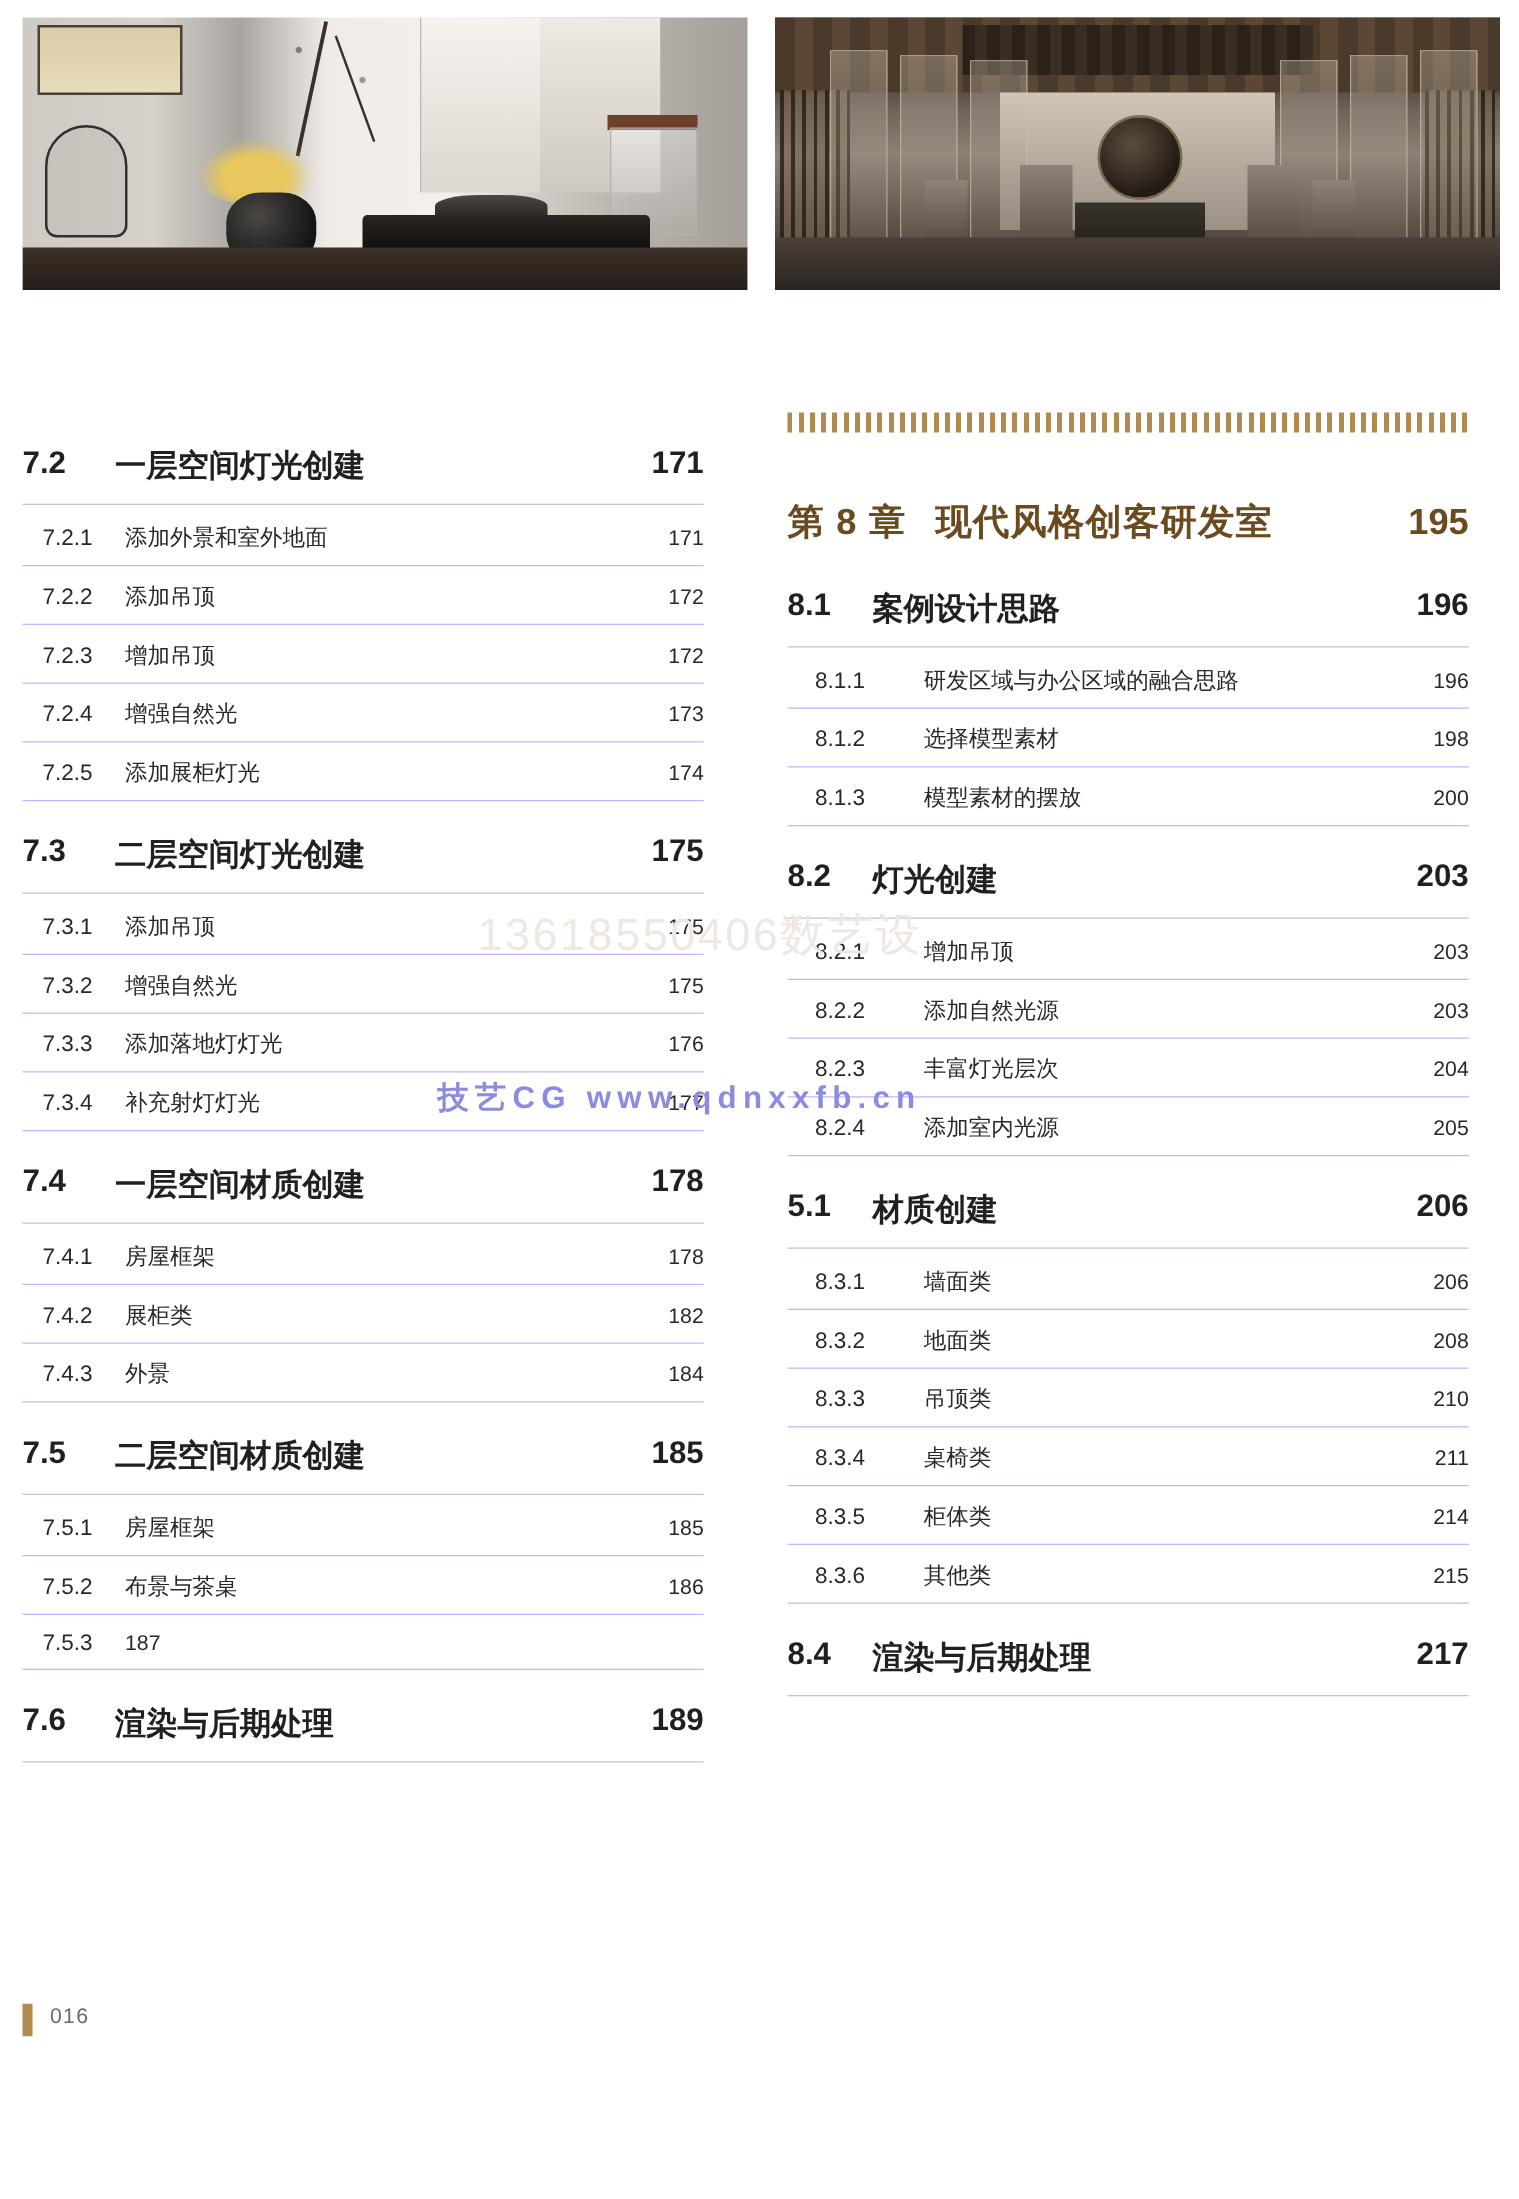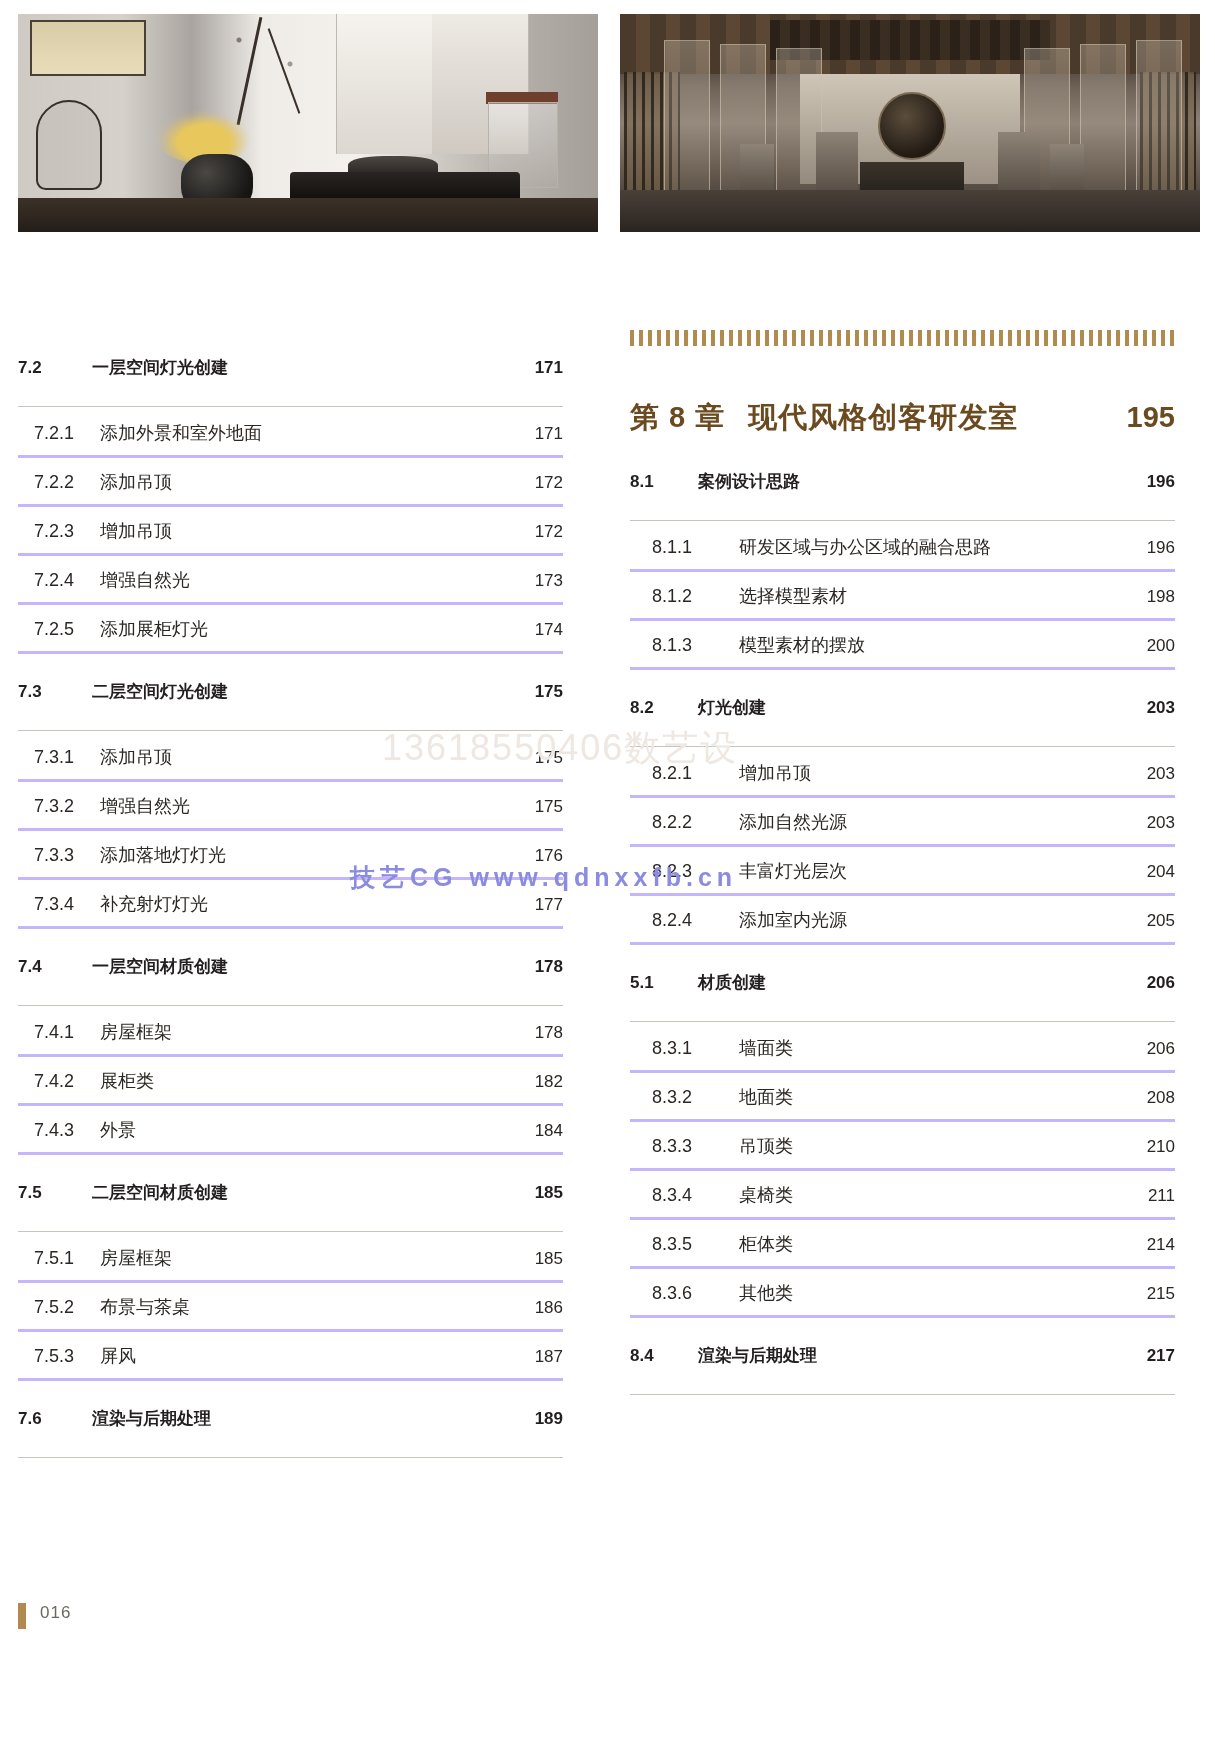--- a/index.html
+++ b/index.html
@@ -192,40 +192,40 @@
     padding-bottom: 6px;
     margin-bottom: 26px;
   }
   .chapter .ch-title { flex: 1; letter-spacing: 1px; }
   .chapter .ch-title .ch-num { margin-right: 14px; text-align: right; }
   .chapter .ch-page { font-size: 29px; }
 
   
   .sec {
     display: flex;
-    align-items: center;
-    font-size: 17px;
+    align-items: flex-start;
+    font-size: 25px;
     font-weight: bold;
     color: #231f20;
     border-bottom: 1px solid #c8c3bb;
-    padding-bottom: 27px;
+    padding-bottom: 14px;
     margin-top: 26px;
     margin-bottom: 2px;
   }
   .sec .s-num { width: 74px; flex: none; }
   .sec .s-title { flex: 1; }
   .sec .s-page { flex: none; }
 
   
   .sub {
     display: flex;
     align-items: baseline;
     font-size: 18px;
     color: #2b2724;
-    border-bottom: 3px solid #c4b5fd;
+    border-bottom: 1px solid #c4b5fd;
     padding: 12px 0 10px 16px;
   }
   .sub .u-num { width: 66px; flex: none; }
   .sub .u-title { flex: 1; }
   .sub .u-page { flex: none; font-size: 17px; }
 
   
   .col-right .sub { padding-left: 22px; gap: 15px; }
   .col-right .sec .s-num { width: 68px; }
   .col-right .sub .u-num { width: 72px; }
@@ -414,21 +414,20 @@
         <span class="u-title">房屋框架</span>
         <span class="u-page">185</span>
       </div>
       <div class="sub">
         <span class="u-num">7.5.2</span>
         <span class="u-title">布景与茶桌</span>
         <span class="u-page">186</span>
       </div>
       <div class="sub">
         <span class="u-num">7.5.3</span>
-        <span class="u-title">屏风</span>
         <span class="u-page">187</span>
       </div>
     </div>
 
     <div class="group">
       <div class="sec">
         <span class="s-num">7.6</span>
         <span class="s-title">渲染与后期处理</span>
         <span class="s-page">189</span>
       </div>

